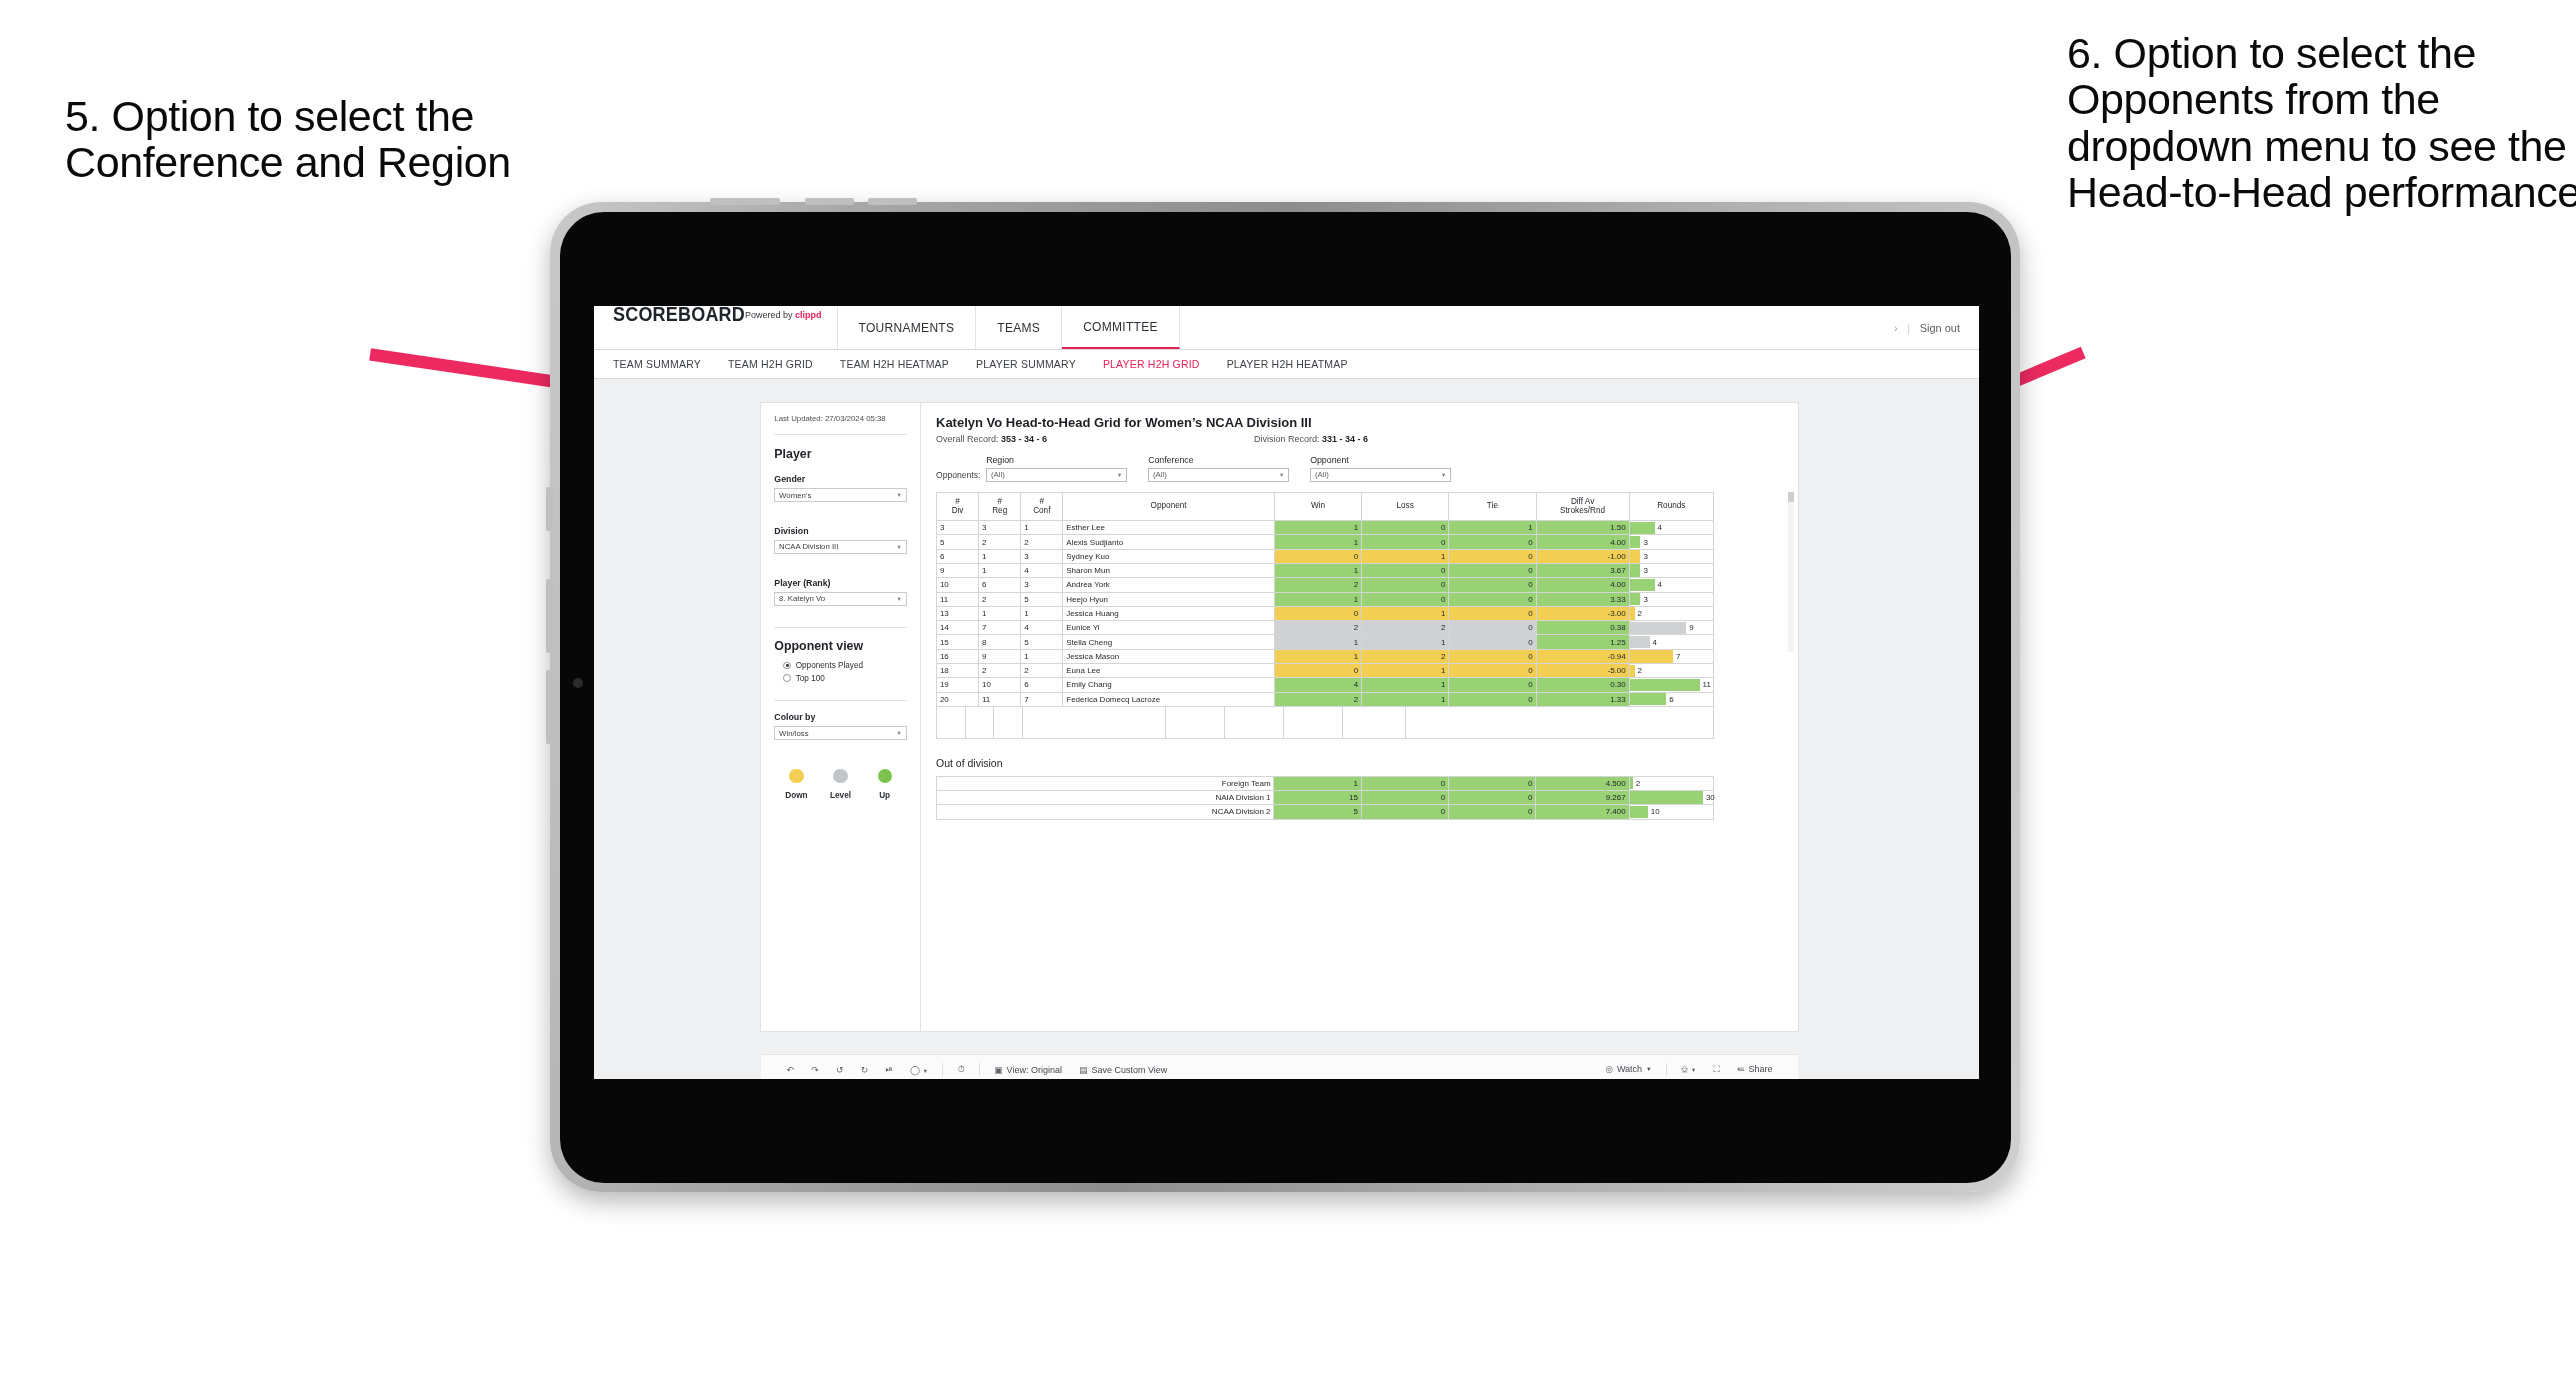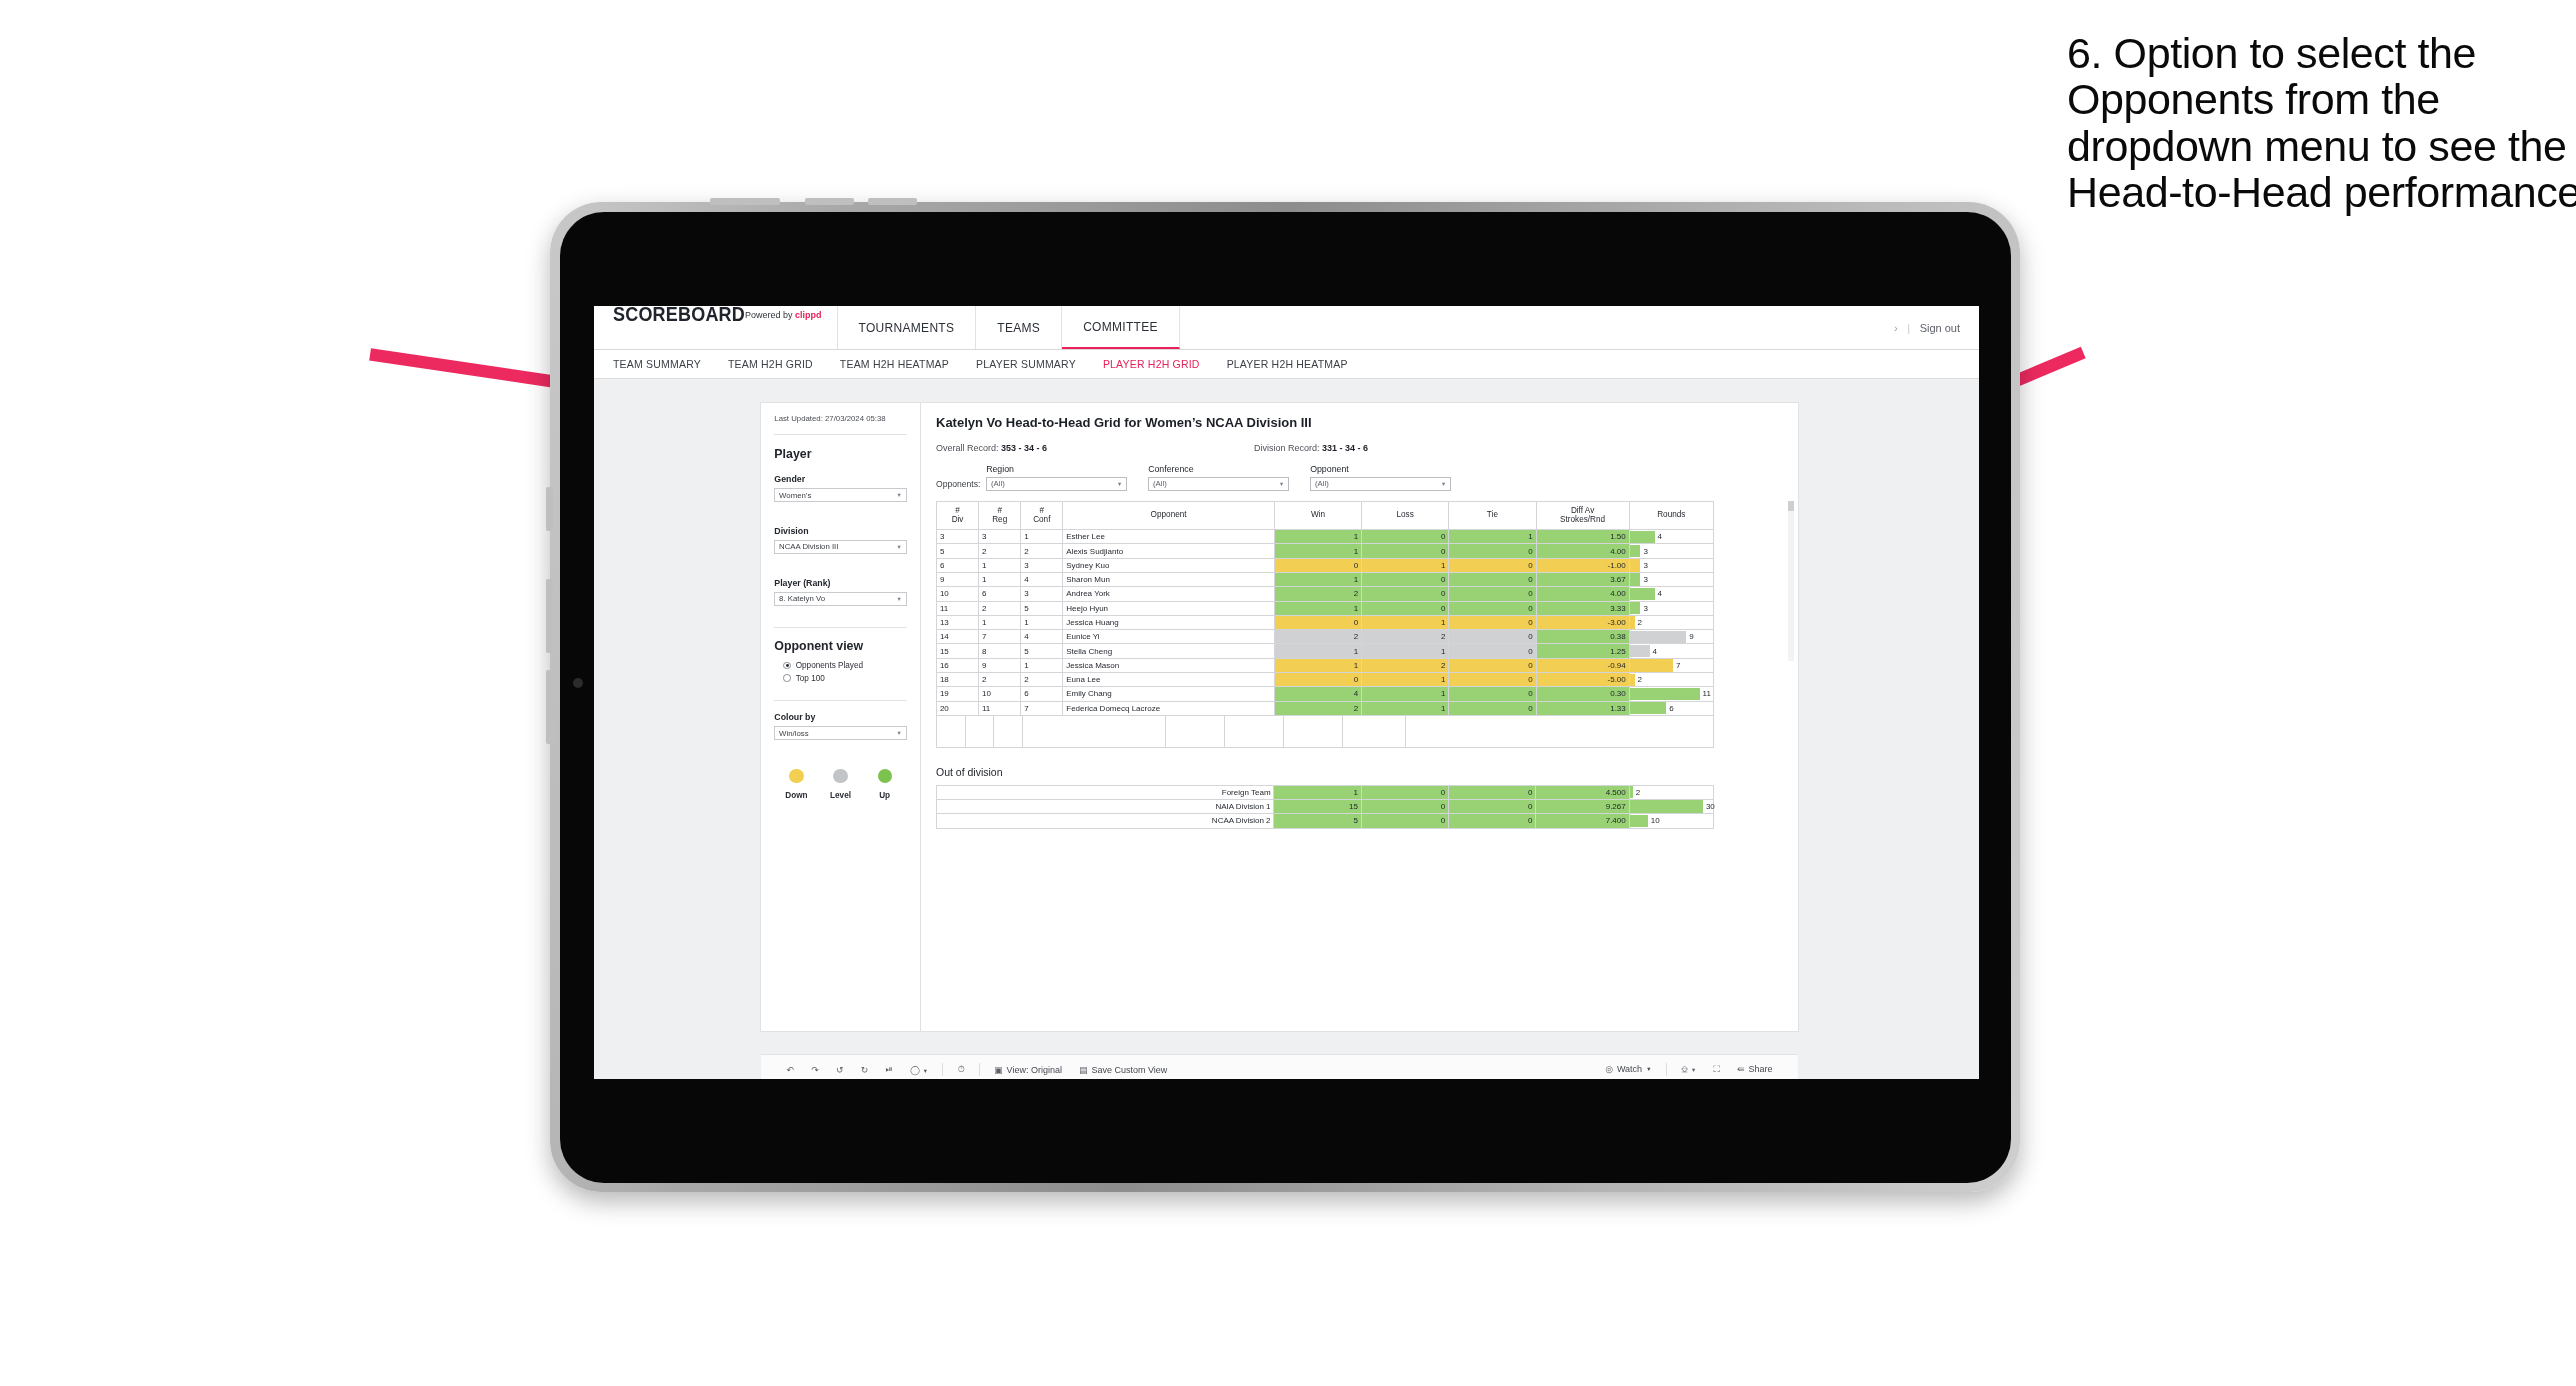--- a/index.html
+++ b/index.html
@@ -106,21 +106,21 @@
                      width:2.9px; height:2.9px; border-radius:50%; background:#2b2f36; }
   .radio-lab { font-size: 8.2px; color:#2b2f36; }
   #legend { display:flex; gap: 0; margin-top: 28.5px; }
   .leg { flex:1; display:flex; flex-direction:column; align-items:center; }
   .dot { width:14.3px; height:14.3px; border-radius:50%; }
   .leg-lab { font-size:8.2px; color:#2b2f36; margin-top: 7.6px; font-weight:600; }
 
   
   #main { flex:1; padding: 12.4px 15px 0 15px; position:relative; }
   #title { font-size: 13px; font-weight:700; color:#1c2026; }
-  #records { display:flex; margin-top: 13px; font-size: 9px; color:#4c5057; }
+  #records { display:flex; margin-top: 4px; font-size: 9px; color:#4c5057; }
   #records b { color:#1c2026; }
   #rec-div { margin-left: 207px; }
 
   #filters { display:flex; align-items:flex-end; margin-top: 10.5px; gap: 0; }
   #filters .oplabel { font-size: 8.6px; color:#3a3e45; padding-bottom: 1.9px; margin-right: 5.7px; }
   .filt { margin-right: 21px; }
   .filt-label { font-size: 8.8px; color:#22262c; margin-bottom: 2.9px; }
   .filt-sel { width: 141px; height: 14.3px; border:1px solid #b9bcc0; background:#fff;
               display:flex; align-items:center; justify-content:space-between;
               padding: 0 3.8px; font-size: 7.8px; color:#5c6067; }
@@ -169,20 +169,21 @@
   .tb { display:flex; align-items:center; gap:3.8px; padding: 0 8.6px; }
   .tb-sep { width:1px; height:13.3px; background:#dcdee0; margin: 0 5.7px; }
   .ic { display:inline-block; color:#5a5e65; }
   #tb-right { margin-left:auto; display:flex; align-items:center; }
 </style>
 </head>
 <body>
 
 <div id="stage">
 
+  <div class="annot" id="annot-left">5. Option to select the Conference and Region</div>
   <div class="annot" id="annot-right">6. Option to select the Opponents from the dropdown menu to see the Head-to-Head performance</div>
 
   <svg class="arrow" id="arrow-left" style="left:362px; top:341px;" width="761" height="152" viewBox="0 0 800 160">
     <defs>
       <marker id="ah1" markerWidth="7" markerHeight="7" refX="5" refY="3.5" orient="auto">
         <path d="M0,0 L7,3.5 L0,7 z" fill="#ec2a60"></path>
       </marker>
     </defs>
     <line x1="8" y1="14" x2="756" y2="125" stroke="#ec2a60" stroke-width="13" marker-end="url(#ah1)"></line>
   </svg>

